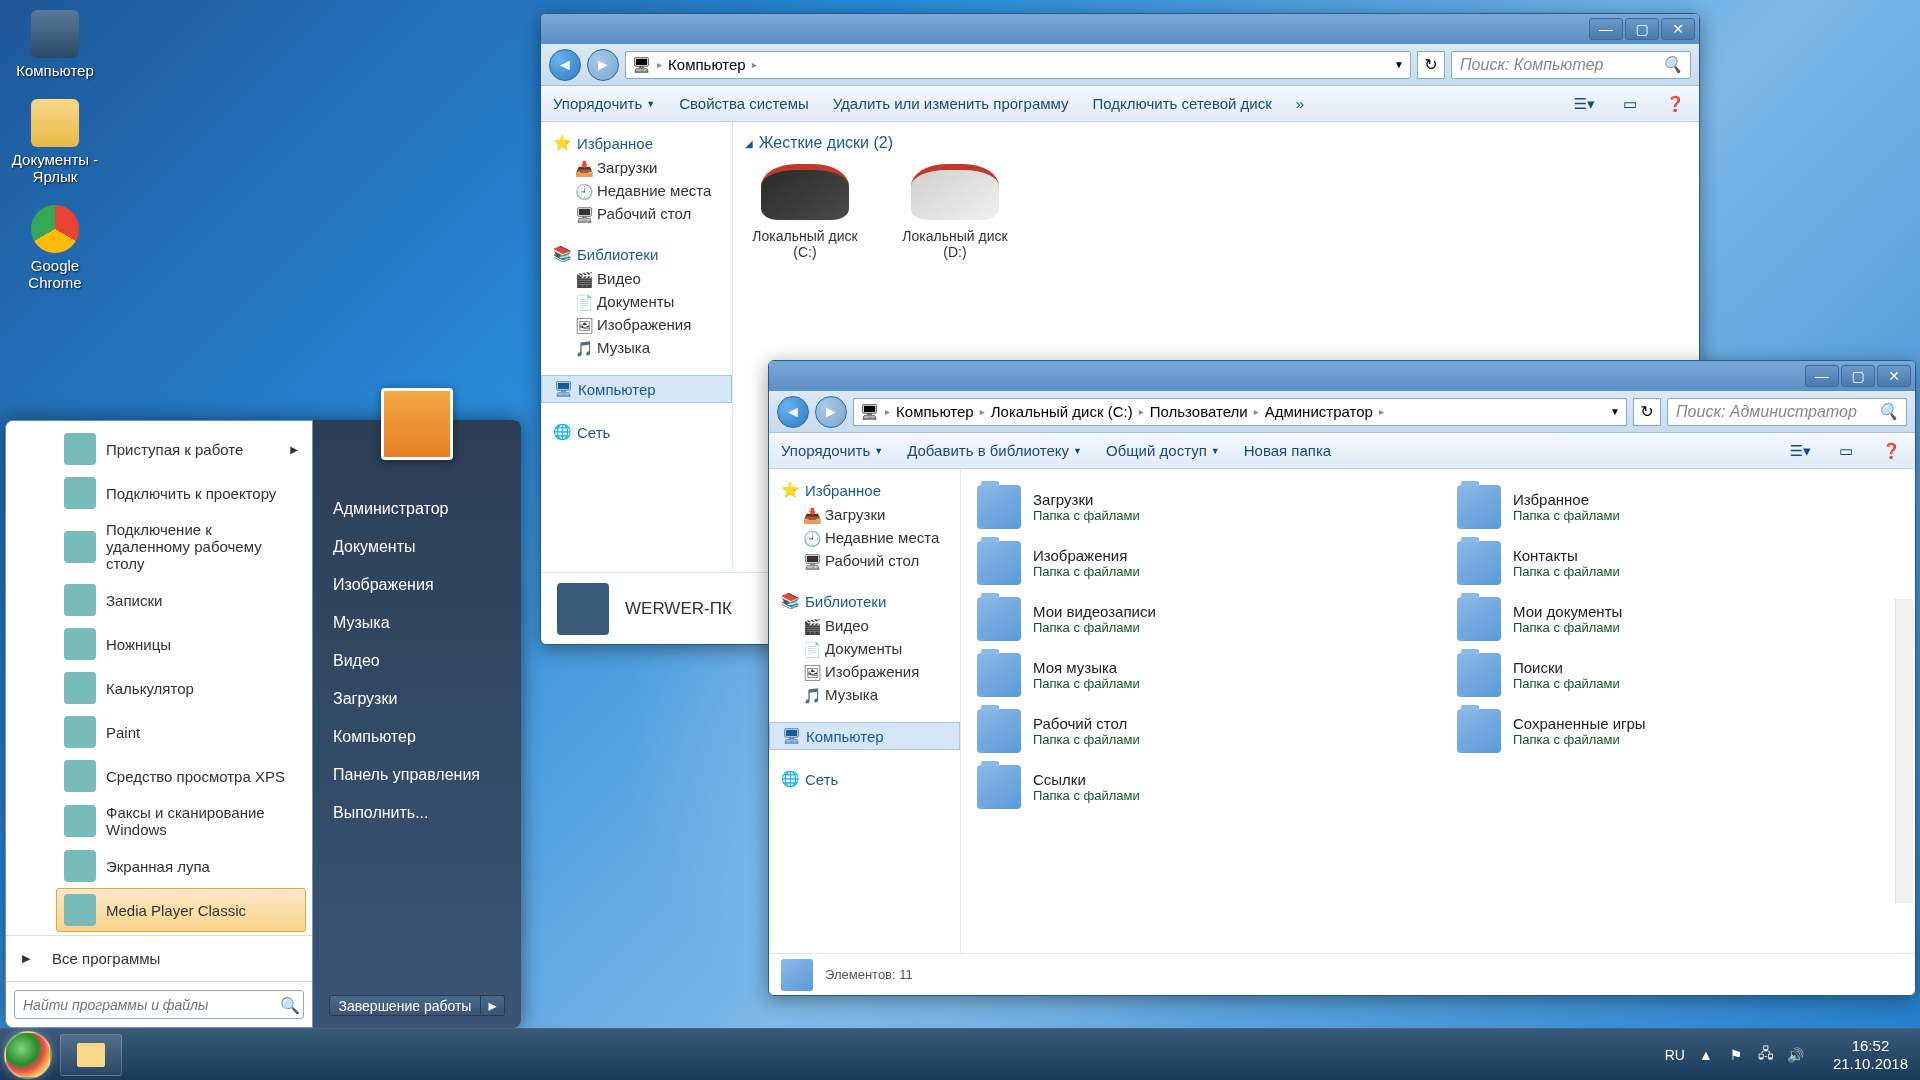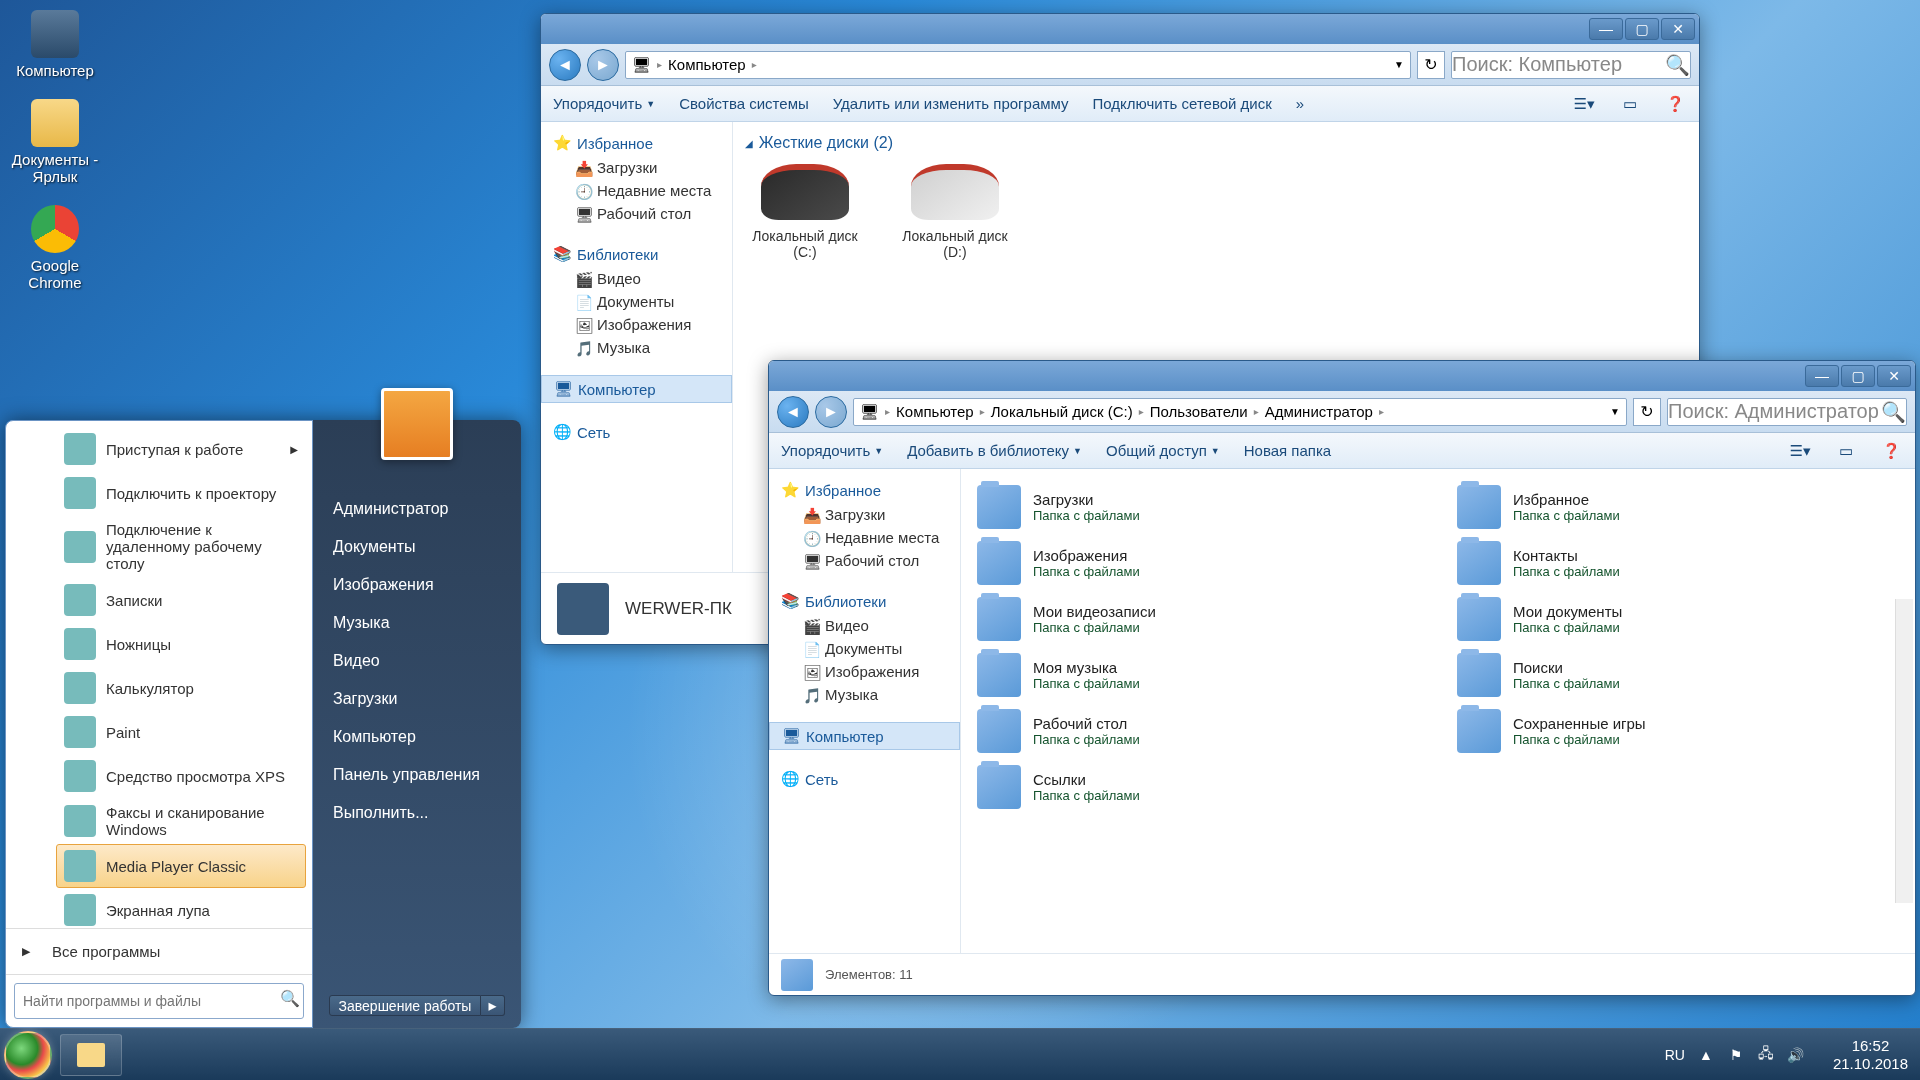--- a/index.html
+++ b/index.html
@@ -15,21 +15,21 @@
 
 .start-menu { position: absolute; left: 5px; bottom: 52px; width: 516px; height: 608px; background: transparent; display: flex; border-radius: 8px; overflow: visible; box-shadow: 0 0 20px rgba(0,0,0,0.5); }
 .start-left { width: 308px; background: #fff; border-radius: 8px 0 0 8px; display: flex; flex-direction: column; border: 1px solid #6b94c4; }
 .start-programs { flex: 1; padding: 6px; overflow: hidden; margin-left: 44px; }
 .start-item { display: flex; align-items: center; padding: 6px 8px; font-size: 15px; color: #333; cursor: pointer; border-radius: 3px; }
 .start-item.highlighted { background: linear-gradient(#fde9c9, #f8d38a); border: 1px solid #e8a33d; padding: 5px 7px; }
 .start-item .item-icon { width: 32px; height: 32px; margin-right: 10px; background: #7bb; border-radius: 4px; flex-shrink: 0; }
 .start-item .arrow { margin-left: auto; font-size: 10px; }
 .start-allprograms { border-top: 1px solid #ddd; padding: 8px; }
 .start-search { padding: 8px; border-top: 1px solid #ddd; }
-.start-search-box { width: 100%; height: 36px; border: 1px solid #8ba8cc; border-radius: 3px; padding: 0 28px 0 8px; font-size: 14px; color: #888; position: relative; }
+.start-search-box { width: 100%; height: 29px; border: 1px solid #8ba8cc; border-radius: 3px; padding: 0 28px 0 8px; font-style: italic; font-size: 14px; color: #888; position: relative; }
 .start-search-wrap { position: relative; }
 .start-search-icon { position: absolute; right: 8px; top: 6px; width: 16px; height: 16px; }
 .start-right { width: 208px; background: linear-gradient(#2b3e56, #3a5575); border-radius: 0 8px 8px 0; padding: 70px 0 10px; position: relative; }
 .start-user-pic { position: absolute; top: -32px; left: 50%; transform: translateX(-50%); width: 72px; height: 72px; background: linear-gradient(#f4a742, #e67e22); border: 3px solid #fff; border-radius: 4px; box-shadow: 0 2px 8px rgba(0,0,0,0.4); }
 .start-right-item { padding: 10px 20px; color: #fff; font-size: 16px; cursor: pointer; }
 .start-shutdown { position: absolute; bottom: 12px; left: 16px; right: 16px; display: flex; }
 .shutdown-btn { flex: 1; background: linear-gradient(#4a6a8a, #3a5575); border: 1px solid #2a3a50; color: #fff; font-size: 14px; border-radius: 3px 0 0 3px; cursor: pointer; }
 .shutdown-arrow { width: 24px; background: linear-gradient(#4a6a8a, #3a5575); border: 1px solid #2a3a50; border-left: none; color: #fff; border-radius: 0 3px 3px 0; cursor: pointer; display: flex; align-items: center; justify-content: center; }
 
 
@@ -38,21 +38,21 @@
 .win-btns { display: flex; gap: 2px; }
 .win-btn { width: 34px; height: 22px; background: linear-gradient(#6a9acb, #4a7aab); border: 1px solid #3a6a9a; border-radius: 3px; color: #fff; display: flex; align-items: center; justify-content: center; font-size: 14px; cursor: pointer; }
 .win-btn.close { background: linear-gradient(#6a9acb, #4a7aab); }
 .explorer-nav { height: 42px; background: linear-gradient(#dce8f5, #c8dcf0); display: flex; align-items: center; padding: 0 8px; gap: 6px; border-bottom: 1px solid #a8c0d8; }
 .nav-back, .nav-fwd { width: 32px; height: 32px; border-radius: 50%; background: radial-gradient(circle at 30% 30%, #6bb3f0, #2a7ac0); border: 1px solid #2a6aa0; color: #fff; display: flex; align-items: center; justify-content: center; cursor: pointer; font-size: 16px; }
 .nav-fwd { background: radial-gradient(circle at 30% 30%, #a8c8e8, #7aa8d0); }
 .breadcrumb { flex: 1; height: 28px; background: #fff; border: 1px solid #8aa8c8; border-radius: 2px; display: flex; align-items: center; padding: 0 6px; font-size: 15px; gap: 6px; }
 .breadcrumb-seg { cursor: pointer; }
 .breadcrumb-sep { color: #888; font-size: 10px; }
 .nav-refresh { width: 28px; height: 28px; background: #fff; border: 1px solid #8aa8c8; display: flex; align-items: center; justify-content: center; cursor: pointer; }
-.nav-search { width: 240px; height: 28px; background: #fff; border: 1px solid #8aa8c8; border-radius: 2px; padding: 0 0; font-size: 20px; color: #888; display: flex; align-items: center; justify-content: space-between; }
+.nav-search { width: 240px; height: 28px; background: #fff; border: 1px solid #8aa8c8; border-radius: 2px; padding: 0 8px; font-size: 16px; font-style: italic; color: #888; display: flex; align-items: center; justify-content: space-between; }
 .explorer-toolbar { height: 36px; background: linear-gradient(#f4f8fc, #e0ecf8); border-bottom: 1px solid #c0d4e8; display: flex; align-items: center; padding: 0 12px; gap: 24px; font-size: 15px; color: #1a4a7a; }
 .toolbar-item { cursor: pointer; display: flex; align-items: center; gap: 4px; }
 .toolbar-spacer { flex: 1; }
 .toolbar-icon { width: 22px; height: 22px; cursor: pointer; display: flex; align-items: center; justify-content: center; }
 .explorer-body { flex: 1; display: flex; overflow: hidden; }
 .explorer-sidebar { width: 192px; background: #fff; border-right: 1px solid #e0e8f0; padding: 8px 0; overflow-y: auto; font-size: 15px; }
 .sidebar-group { margin-bottom: 16px; }
 .sidebar-header { padding: 4px 12px; color: #1a5a9a; display: flex; align-items: center; gap: 6px; cursor: pointer; }
 .sidebar-header .sicon { width: 18px; height: 18px; }
 .sidebar-subitem { padding: 3px 12px 3px 34px; color: #333; display: flex; align-items: center; gap: 6px; cursor: pointer; }
@@ -454,27 +454,27 @@
             <span>Paint</span>
           </div>
           <div class="start-item">
             <div class="item-icon"></div>
             <span>Средство просмотра XPS</span>
           </div>
           <div class="start-item">
             <div class="item-icon"></div>
             <span>Факсы и сканирование Windows</span>
           </div>
+          <div class="start-item">
+            <div class="item-icon"></div>
+            <span>Экранная лупа</span>
+          </div>
           <div class="start-item highlighted">
             <div class="item-icon"></div>
             <span>Media Player Classic</span>
-          </div>
-          <div class="start-item">
-            <div class="item-icon"></div>
-            <span>Экранная лупа</span>
           </div>
         </div>
       <div class="start-allprograms">
         <div class="start-item">
           <span style="width:20px;margin-right:10px;font-size:11px">▶</span>
           <span>Все программы</span>
         </div>
       </div>
       <div class="start-search">
         <div class="start-search-wrap">

